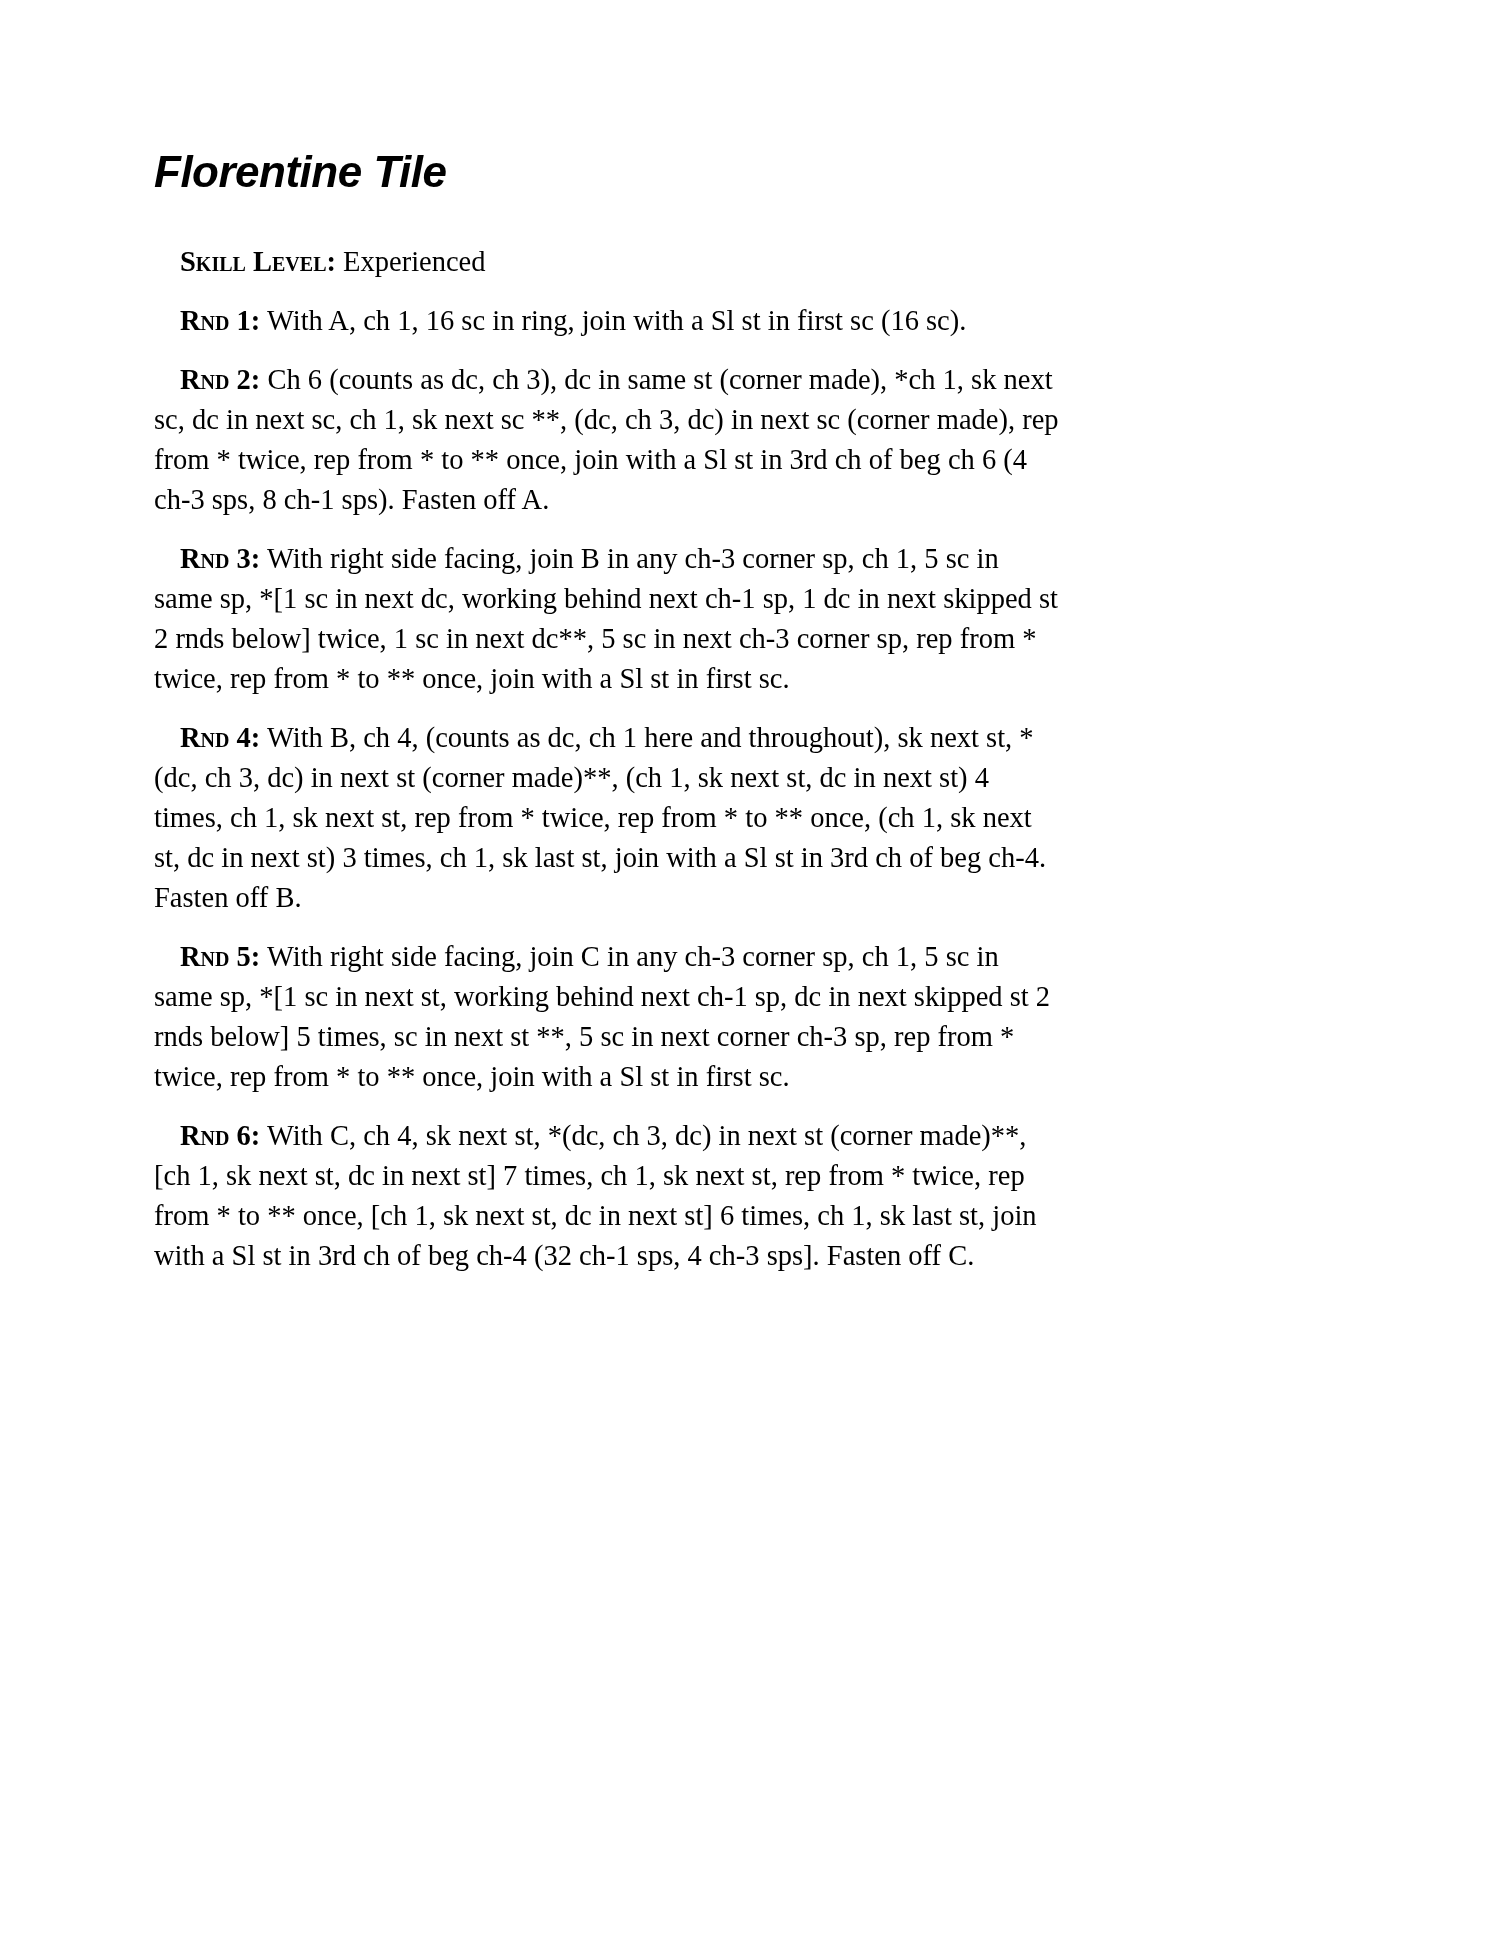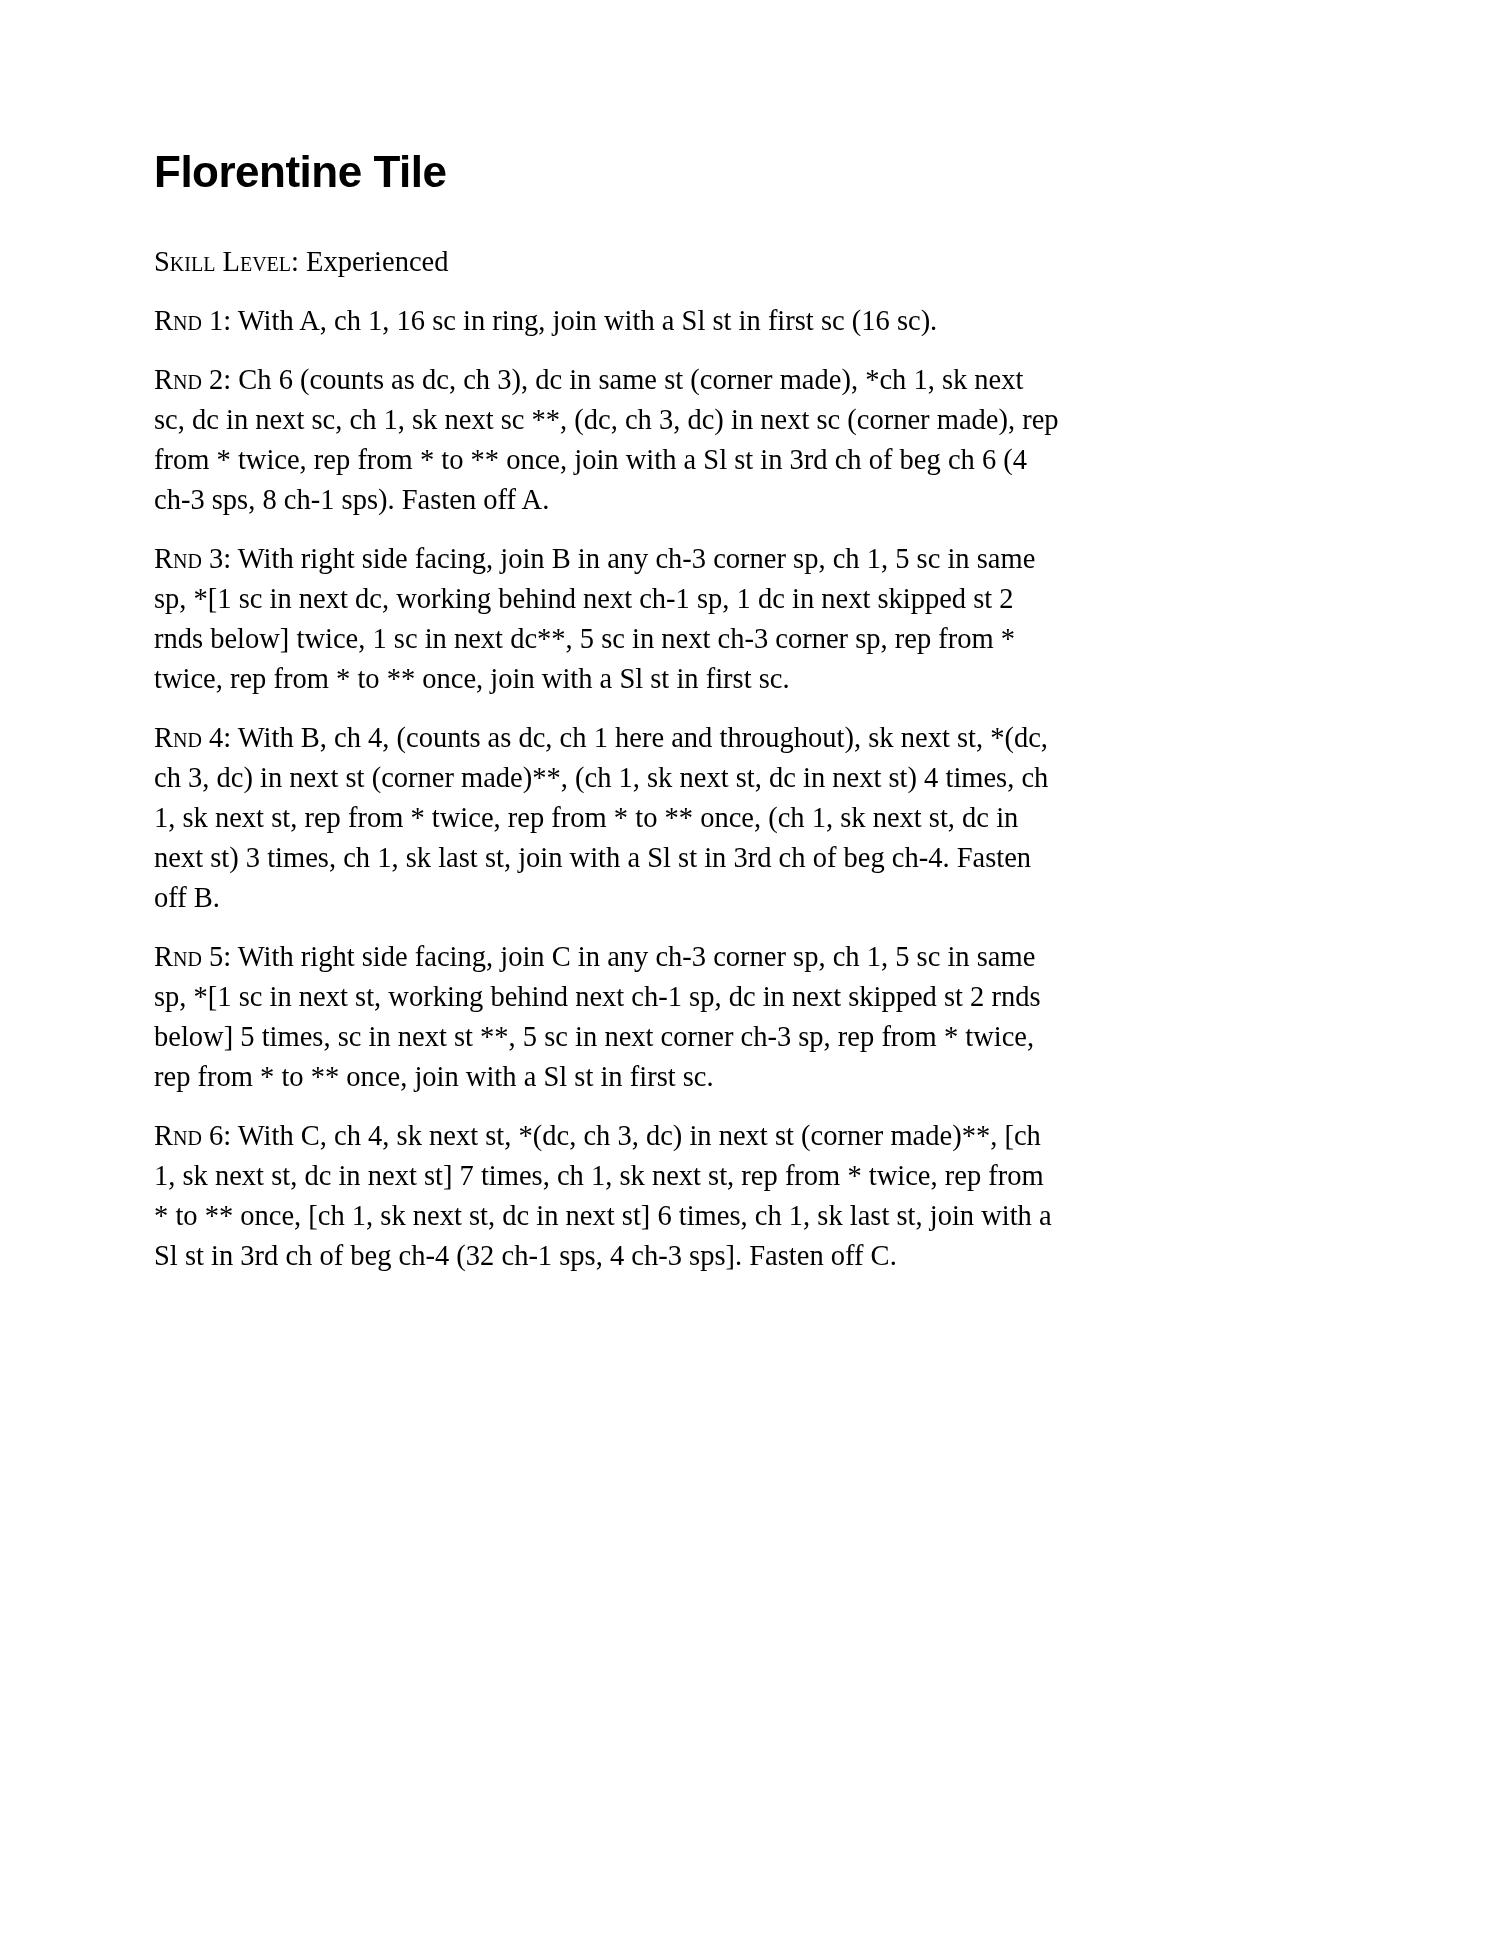--- a/index.html
+++ b/index.html
@@ -24,29 +24,31 @@
   .content {
     width: 905px;
   }
   h1.doc-title {
     font-family: "Liberation Sans", sans-serif;
     font-weight: 700;
     font-size: 44px;
     line-height: 1.1;
     margin: 0 0 46px 0;
     letter-spacing: -0.5px;
+    font-style: italic;
   }
   p.para {
     font-size: 28.5px;
     line-height: 40px;
     margin: 0 0 19px 0;
   }
   .label {
-    font-weight: 400;
+    font-weight: 700;
     font-variant: small-caps;
+    margin-left: 26px;
   }
   .italic {
     font-style: italic;
   }
 </style>
 </head>
 <body>
 
 <div class="page">
   <div class="content">

